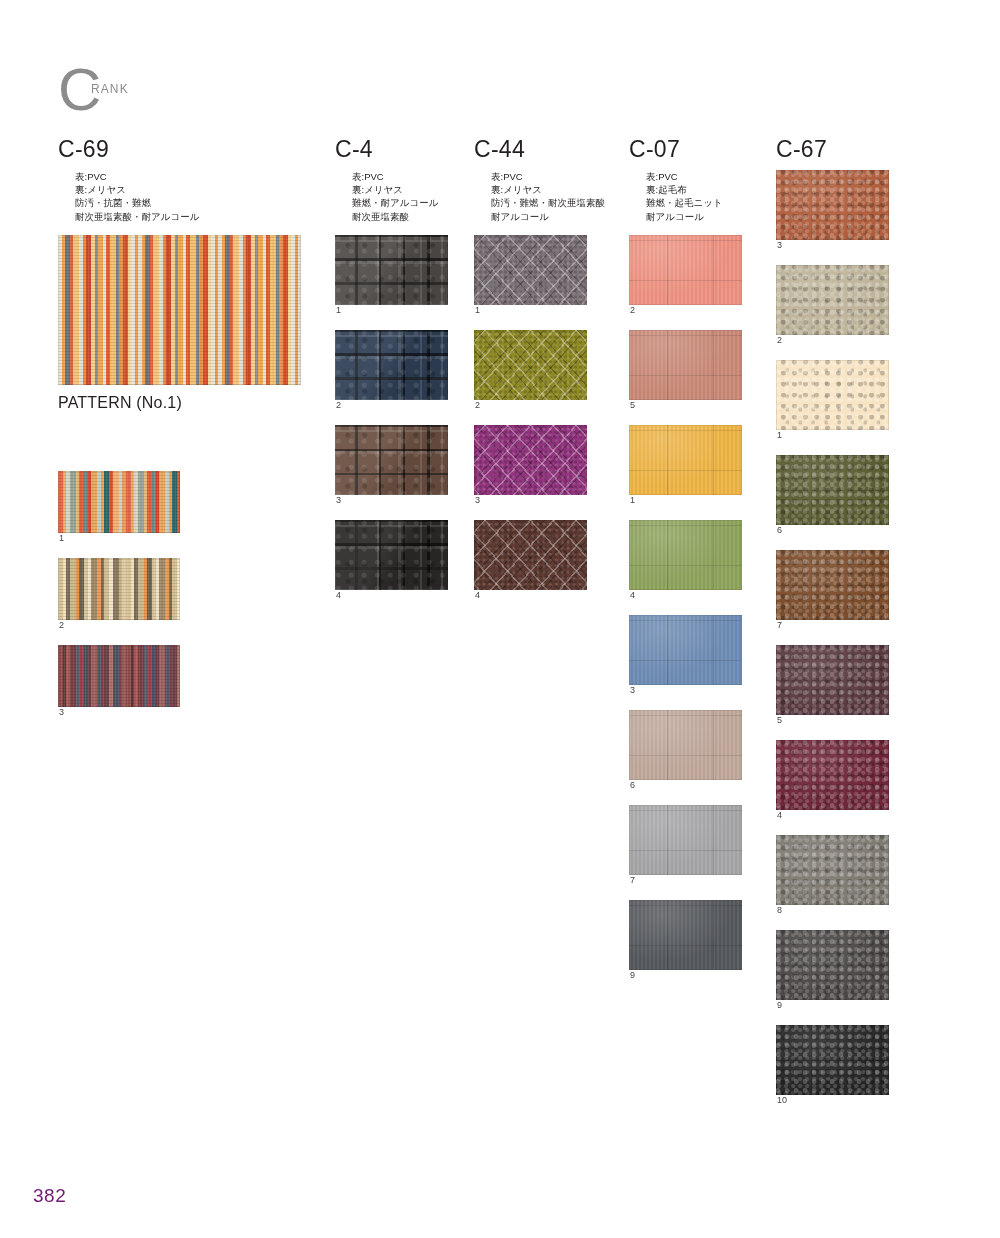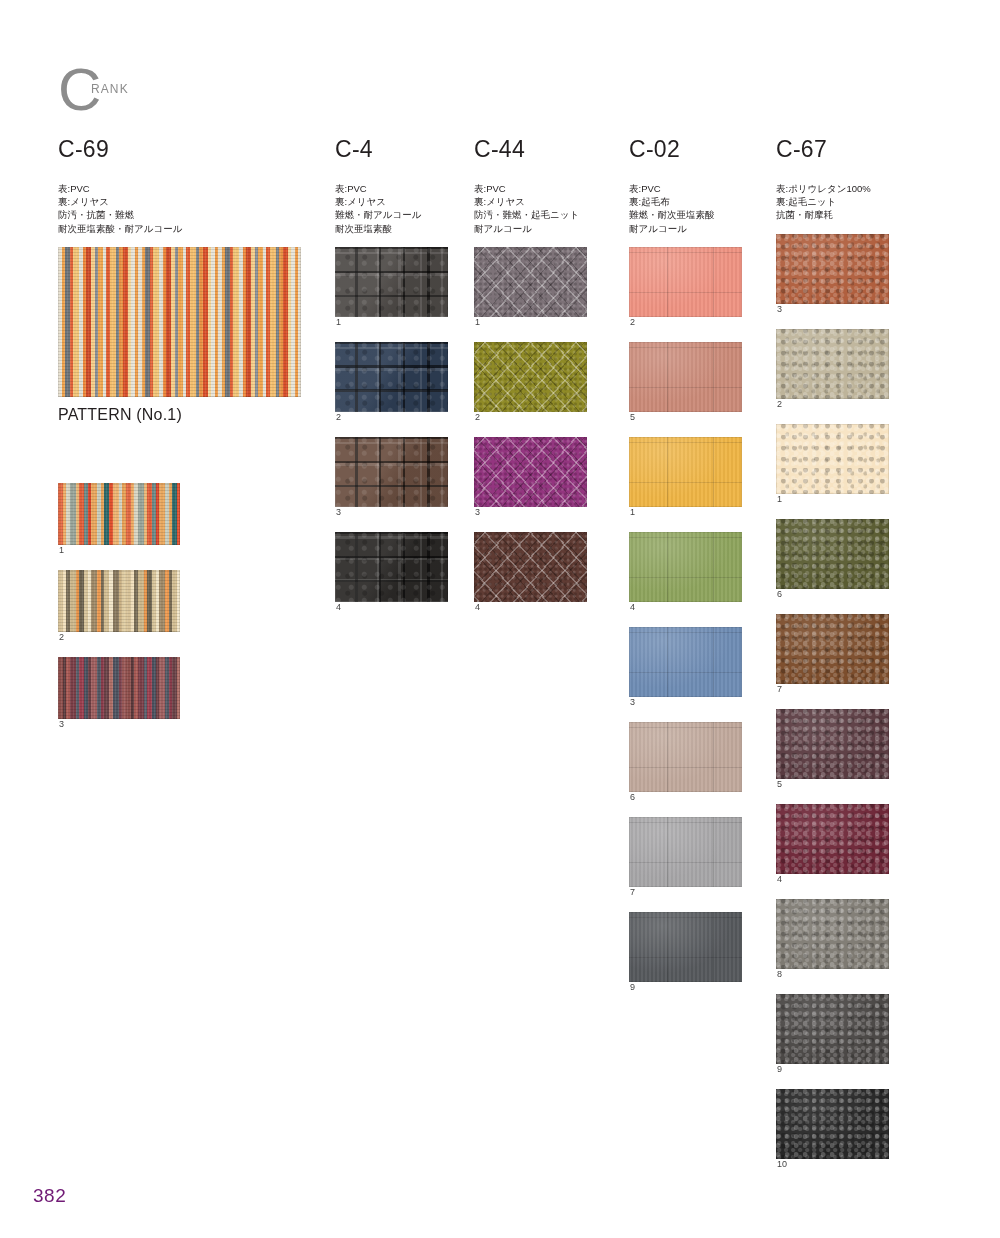--- a/index.html
+++ b/index.html
@@ -32,24 +32,24 @@
   
   .col{position:absolute;top:138px;}
   .col-0{left:58px;width:255px;}
   .col-1{left:335px;width:120px;}
   .col-2{left:474px;width:120px;}
   .col-3{left:629px;width:120px;}
   .col-4{left:776px;width:140px;}
 
   .code{
     font-size:23px;font-weight:400;color:#231f20;
-    letter-spacing:.3px;line-height:1;margin:0 0 21px 0;
+    letter-spacing:.3px;line-height:1;margin:0 0 9px 0;
     font-family:"Liberation Sans","DejaVu Sans",sans-serif;
   }
-  .specs{font-size:9.5px;line-height:13.2px;color:#231f20;margin:0 0 12px 0;}
+  .specs{font-size:9.5px;line-height:13.2px;color:#231f20;margin:0 0 12px 17px;}
   .specs div{white-space:nowrap;}
 
   
   .sw{
     width:113px;height:70px;
     position:relative;overflow:hidden;
     box-shadow:inset 0 0 0 .5px rgba(0,0,0,.18);
   }
   .sw-wide{width:243px;height:150px;}
   .sw-stripe-small{width:122px;height:62px;}
@@ -196,21 +196,21 @@
           <div class="num">4</div>
         </div>
       </div>
   </div>
 
   <div class="col col-2">
     <div class="code">C-44</div>
     <div class="specs">
       <div>表:PVC</div>
       <div>裏:メリヤス</div>
-      <div>防汚・難燃・起毛ニット</div>
+      <div>防汚・難燃・耐次亜塩素酸</div>
       <div>耐アルコール</div>
     </div>
     <div id="c44-swatches">
         <div>
           <div class="sw tx-lattice" style="background: rgb(125, 114, 120);"></div>
           <div class="num">1</div>
         </div>
         <div>
           <div class="sw tx-lattice" style="background: rgb(143, 138, 38);"></div>
           <div class="num">2</div>
@@ -220,25 +220,25 @@
           <div class="num">3</div>
         </div>
         <div>
           <div class="sw tx-lattice" style="background: rgb(95, 59, 51);"></div>
           <div class="num">4</div>
         </div>
       </div>
   </div>
 
   <div class="col col-3">
-    <div class="code">C-02</div>
+    <div class="code">C-07</div>
     <div class="specs">
       <div>表:PVC</div>
       <div>裏:起毛布</div>
-      <div>難燃・耐次亜塩素酸</div>
+      <div>難燃・起毛ニット</div>
       <div>耐アルコール</div>
     </div>
     <div id="c04-swatches">
         <div>
           <div class="sw tx-panel" style="background: rgb(239, 147, 130);"></div>
           <div class="num">2</div>
         </div>
         <div>
           <div class="sw tx-panel" style="background: rgb(203, 138, 120);"></div>
           <div class="num">5</div>
@@ -265,25 +265,20 @@
         </div>
         <div>
           <div class="sw tx-panel" style="background: rgb(85, 88, 92);"></div>
           <div class="num">9</div>
         </div>
       </div>
   </div>
 
   <div class="col col-4">
     <div class="code">C-67</div>
-    <div class="specs">
-      <div>表:ポリウレタン100%</div>
-      <div>裏:起毛ニット</div>
-      <div>抗菌・耐摩耗</div>
-    </div>
     <div id="c67-swatches">
         <div>
           <div class="sw tx-pebble" style="background: rgb(176, 95, 62);"></div>
           <div class="num">3</div>
         </div>
         <div>
           <div class="sw tx-pebble" style="background: rgb(190, 180, 154);"></div>
           <div class="num">2</div>
         </div>
         <div>

